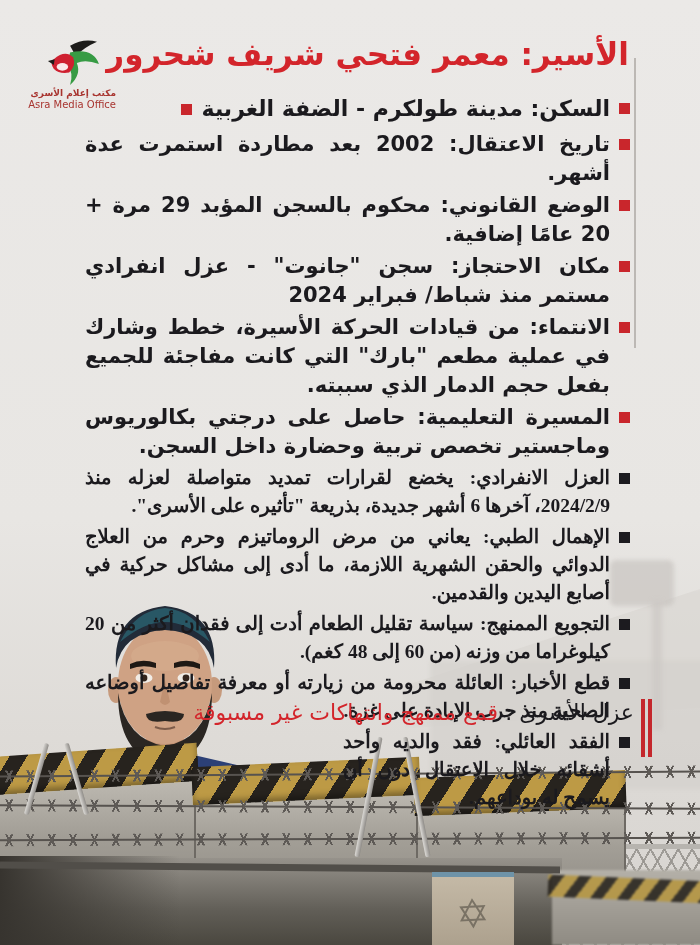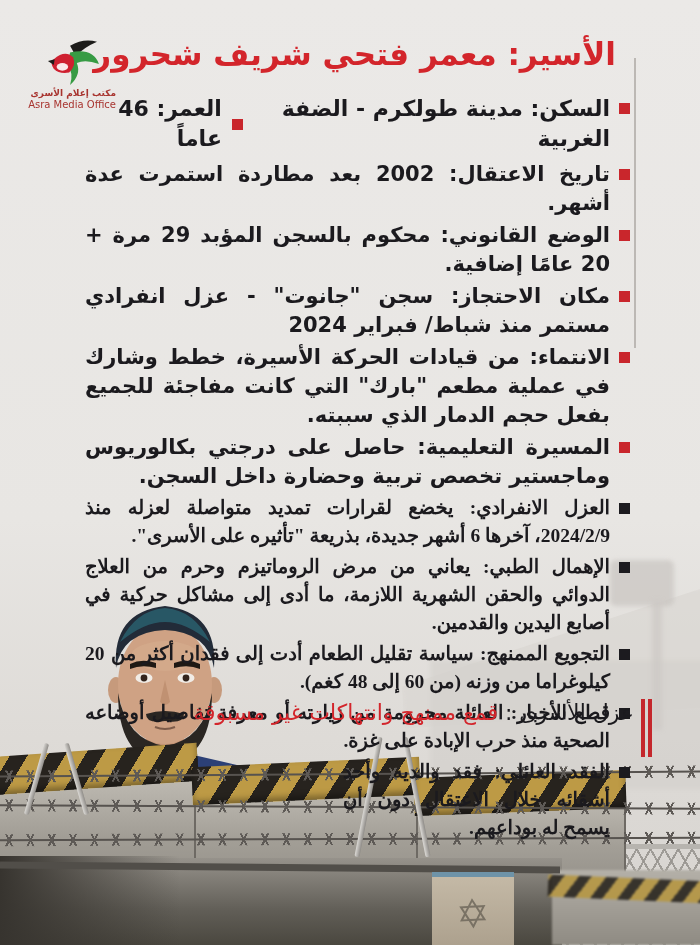--- a/index.html
+++ b/index.html
@@ -63,21 +63,21 @@
         background:linear-gradient(180deg,#c4b9a6 0%,#ab9f8c 100%);
         border-top:5px solid #6e93a8;border-bottom:7px solid #4f7d97;
         display:flex;align-items:center;justify-content:center;}
   .signpost .star{font-size:40px;color:#6b6458;opacity:.8;transform:rotate(-3deg);line-height:1;}
   
   .logo{position:absolute;left:28px;top:38px;width:88px;text-align:right;z-index:10;direction:ltr;}
   .logo svg{width:58px;height:50px;display:block;margin:0 auto;}
   .logo-ar{font-size:9px;font-weight:700;color:#a8342f;line-height:1.2;}
   .logo-en{font-size:10px;color:#a8342f;line-height:1.2;}
   
-  .title{position:absolute;top:36px;right:84px;z-index:10;font-size:31px;font-weight:700;color:#d3252b;}
+  .title{position:absolute;top:36px;right:71px;z-index:10;font-size:31px;font-weight:700;color:#d3252b;}
   .timeline{position:absolute;top:58px;right:64px;width:2px;height:290px;background:#bcb8b4;z-index:9;}
   
   .content{position:absolute;top:94px;right:90px;left:85px;z-index:10;}
   .p-item,.v-item{position:relative;font-weight:700;}
   .p-item{font-size:21px;line-height:29px;margin-bottom:3px;text-align:justify;}
   .row1{font-size:22px;line-height:30px;margin-bottom:6px;display:flex;align-items:center;gap:10px;text-align:right;}
   .rb,.bb{display:inline-block;width:11px;height:11px;flex:0 0 auto;}
   .rb{background:#c9262c;}
   .bb{background:#1c1b1f;}
   .gut{position:absolute;right:-20px;top:9px;}
@@ -172,21 +172,20 @@
 
   <div class="title">الأسير: معمر فتحي شريف شحرور</div>
   <div class="timeline"></div>
 
   <div class="content">
 
     <div class="p-item row1">
       <span class="rb gut"></span>
       <span>السكن: مدينة طولكرم - الضفة الغربية</span>
       <span class="rb"></span>
-      <span>العمر: 46 عاماً</span>
     </div>
 
     <div class="p-item">
       <span class="rb gut"></span>
       <span>تاريخ الاعتقال: 2002 بعد مطاردة استمرت عدة أشهر.</span>
     </div>
     <div class="p-item">
       <span class="rb gut"></span>
       <span>الوضع القانوني: محكوم بالسجن المؤبد 29 مرة + 20 عامًا إضافية.</span>
     </div>

